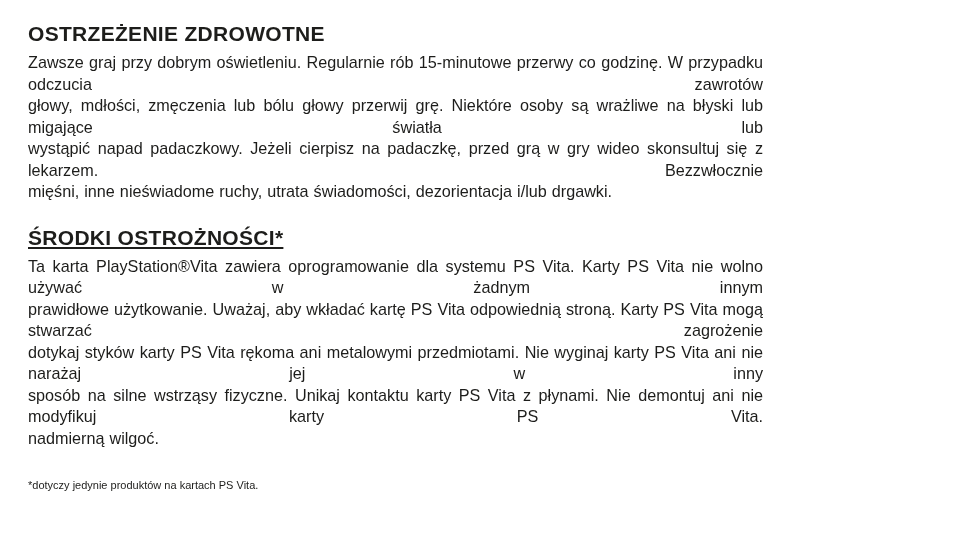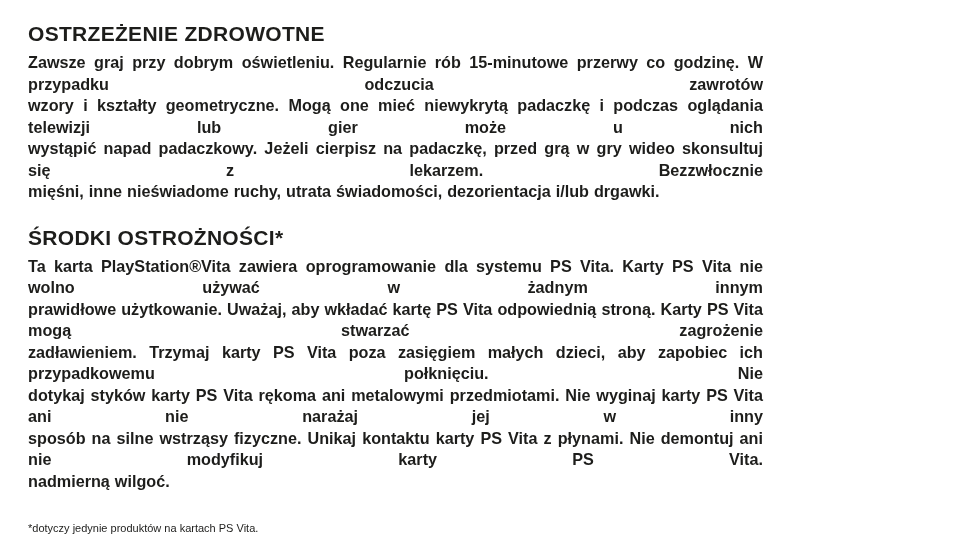--- a/index.html
+++ b/index.html
@@ -23,31 +23,31 @@
   }
   .section-heading {
     font-size: 21px;
     line-height: 28px;
     font-weight: bold;
     letter-spacing: 0.3px;
     margin: 0 0 4px 0;
   }
   .section + .section .section-heading {
     margin-top: 21px;
+    text-decoration: underline;
   }
   .paragraph {
     margin: 0;
   }
   .body-line {
     font-size: 16.2px;
     line-height: 21.5px;
     text-align: justify;
     text-align-last: justify;
     word-spacing: 0.5px;
-    font-weight: bold;
   }
   .body-line.last {
     text-align: center;
     text-align-last: left;
   }
   .footnote {
     margin-top: 26px;
     font-size: 11px;
     line-height: 21.5px;
     text-align: left;
@@ -55,32 +55,31 @@
 </style>
 </head>
 <body>
 
 <div class="page">
 
   <section class="section">
     <h1 class="section-heading">OSTRZEŻENIE ZDROWOTNE</h1>
     <div class="paragraph">
       <div class="body-line">Zawsze graj przy dobrym oświetleniu. Regularnie rób 15-minutowe przerwy co godzinę. W przypadku odczucia zawrotów</div>
-      <div class="body-line">wzory i kształty geometryczne. Mogą one mieć niewykrytą padaczkę i podczas oglądania telewizji lub gier może u nich</div>
+      <div class="body-line">głowy, mdłości, zmęczenia lub bólu głowy przerwij grę. Niektóre osoby są wrażliwe na błyski lub migające światła lub</div>
       <div class="body-line">wystąpić napad padaczkowy. Jeżeli cierpisz na padaczkę, przed grą w gry wideo skonsultuj się z lekarzem. Bezzwłocznie</div>
       <div class="body-line last">mięśni, inne nieświadome ruchy, utrata świadomości, dezorientacja i/lub drgawki.</div>
     </div>
   </section>
 
   <section class="section">
     <h1 class="section-heading">ŚRODKI OSTROŻNOŚCI*</h1>
     <div class="paragraph">
       <div class="body-line">Ta karta PlayStation®Vita zawiera oprogramowanie dla systemu PS Vita. Karty PS Vita nie wolno używać w żadnym innym</div>
       <div class="body-line">prawidłowe użytkowanie. Uważaj, aby wkładać kartę PS Vita odpowiednią stroną. Karty PS Vita mogą stwarzać zagrożenie</div>
-      <div class="body-line">zadławieniem. Trzymaj karty PS Vita poza zasięgiem małych dzieci, aby zapobiec ich przypadkowemu połknięciu. Nie</div>
       <div class="body-line">dotykaj styków karty PS Vita rękoma ani metalowymi przedmiotami. Nie wyginaj karty PS Vita ani nie narażaj jej w inny</div>
       <div class="body-line">sposób na silne wstrząsy fizyczne. Unikaj kontaktu karty PS Vita z płynami. Nie demontuj ani nie modyfikuj karty PS Vita.</div>
       <div class="body-line last">nadmierną wilgoć.</div>
     </div>
   </section>
 
   <div class="footnote">*dotyczy jedynie produktów na kartach PS Vita.</div>
 
 </div>
 

